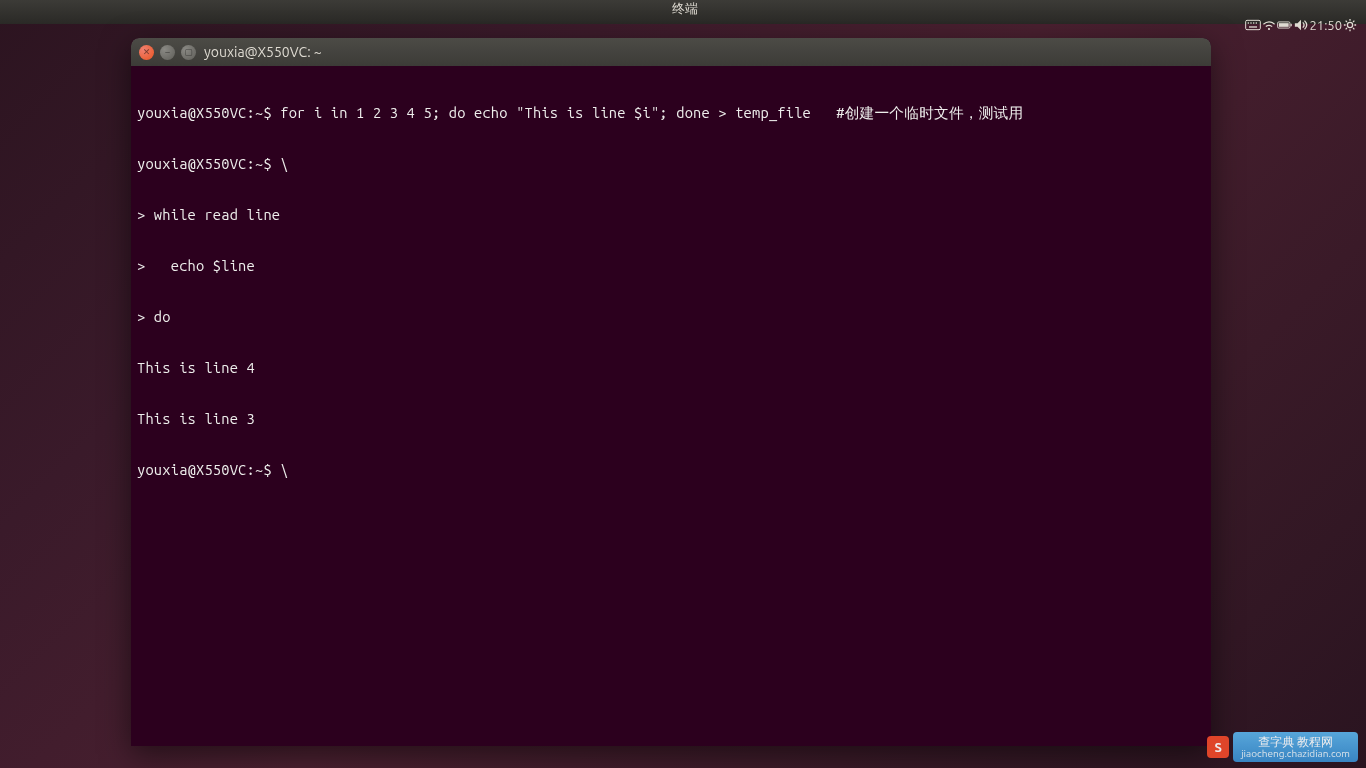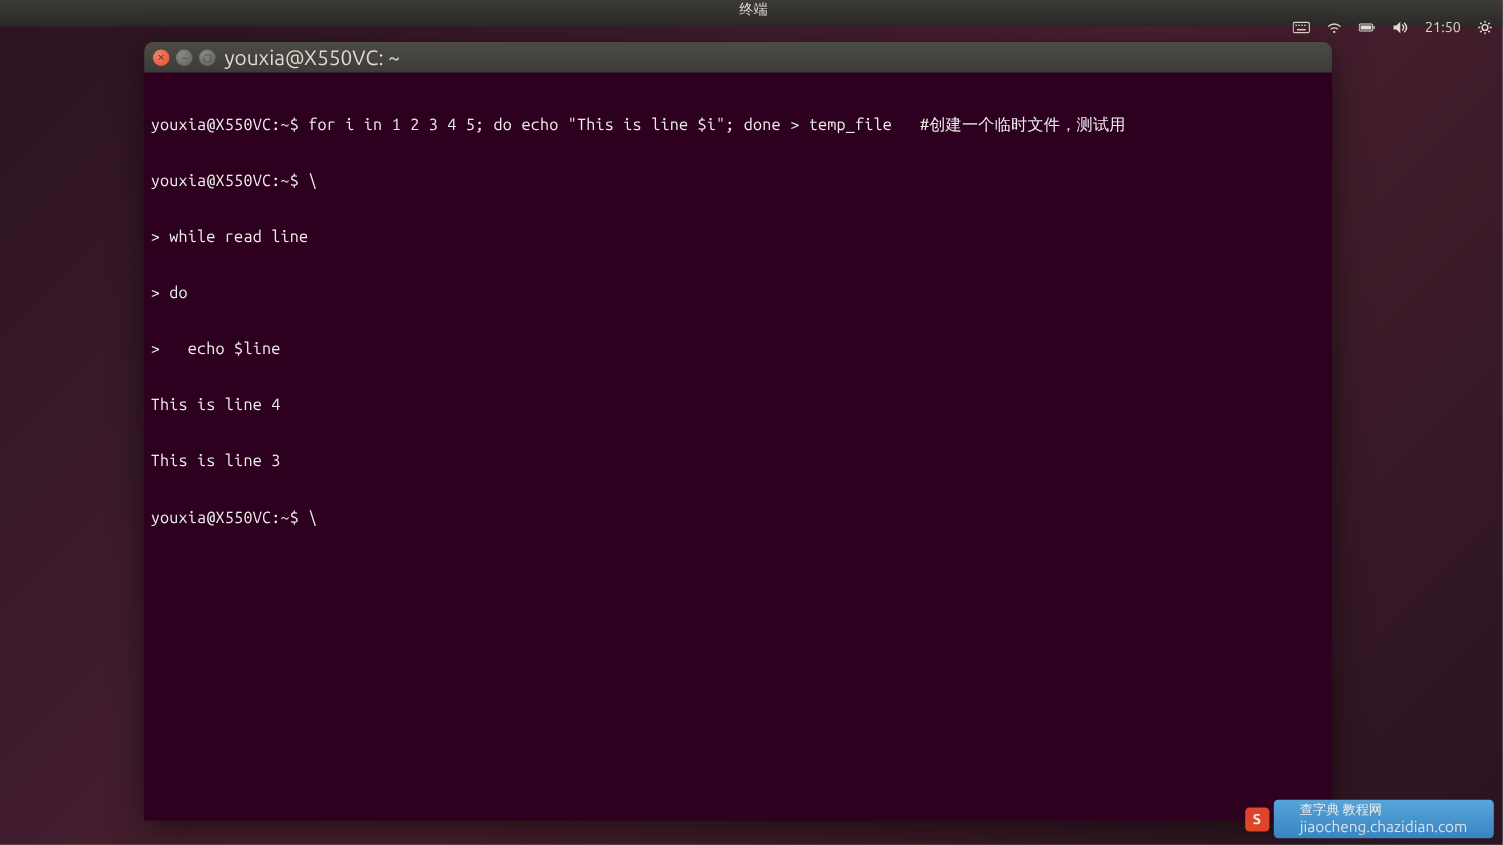--- a/index.html
+++ b/index.html
@@ -30,21 +30,20 @@
       display: flex;
       align-items: center;
     }
     .app-name {
       margin-left: 4px;
     }
     .panel-right {
       margin-left: auto;
       display: flex;
       align-items: center;
-      gap: 14px;
     }
     .panel-icon {
       display: inline-flex;
       align-items: center;
       justify-content: center;
       color: #dfdbd2;
     }
     .panel-icon svg {
       width: 16px;
       height: 14px;
@@ -85,21 +84,21 @@
       justify-content: center;
       font-size: 9px;
       color: rgba(0,0,0,0.5);
     }
     .btn-close { background: radial-gradient(circle at 30% 30%, #f08070, #e95420); }
     .btn-min { background: radial-gradient(circle at 30% 30%, #8a8984, #5f5e59); }
     .btn-max { background: radial-gradient(circle at 30% 30%, #8a8984, #5f5e59); }
     .win-title {
       margin-left: 8px;
       color: #dfdbd2;
-      font-size: 19px;
+      font-size: 14px;
     }
     .terminal-body {
       padding: 4px 6px;
       font-family: "Ubuntu Mono", "DejaVu Sans Mono", monospace;
       font-size: 14.7px;
       line-height: 17px;
       color: #eeeeec;
       white-space: pre;
       letter-spacing: 0.2px;
     }
@@ -123,30 +122,30 @@
       display: flex;
       align-items: center;
       justify-content: center;
       color: #fff;
       font-weight: bold;
       font-size: 13px;
     }
     .watermark-text {
       background: linear-gradient(180deg, #5bb3ea, #3a8ed0);
       color: #fff;
-      padding: 3px 24px;
+      padding: 3px 8px;
       border-radius: 4px;
       font-size: 12px;
       display: flex;
       flex-direction: column;
-      align-items: flex-start;
+      align-items: center;
       line-height: 1.1;
     }
     .watermark-text .sub {
-      font-size: 14px;
+      font-size: 10px;
       color: #e8f4fb;
     }
   </style>
 </head>
 <body>
 
 <div class="top-panel">
   <div class="panel-left">
     <span class="app-name">终端</span>
   </div>
@@ -199,22 +198,22 @@
       <div class="win-btn btn-close">✕</div>
       <div class="win-btn btn-min">–</div>
       <div class="win-btn btn-max">▢</div>
     </div>
     <span class="win-title">youxia@X550VC: ~</span>
   </div>
   <div class="terminal-body">
     <div class="term-line">youxia@X550VC:~$ for i in 1 2 3 4 5; do echo "This is line $i"; done &gt; temp_file   #创建一个临时文件，测试用</div>
     <div class="term-line">youxia@X550VC:~$ \</div>
     <div class="term-line">&gt; while read line</div>
+    <div class="term-line">&gt;   echo $line</div>
     <div class="term-line">&gt; do</div>
-    <div class="term-line">&gt;   echo $line</div>
     <div class="term-line">This is line 4</div>
     <div class="term-line">This is line 3</div>
     <div class="term-line">youxia@X550VC:~$ \</div>
     
     
     
   </div>
 </div>
 
 <div class="watermark">

